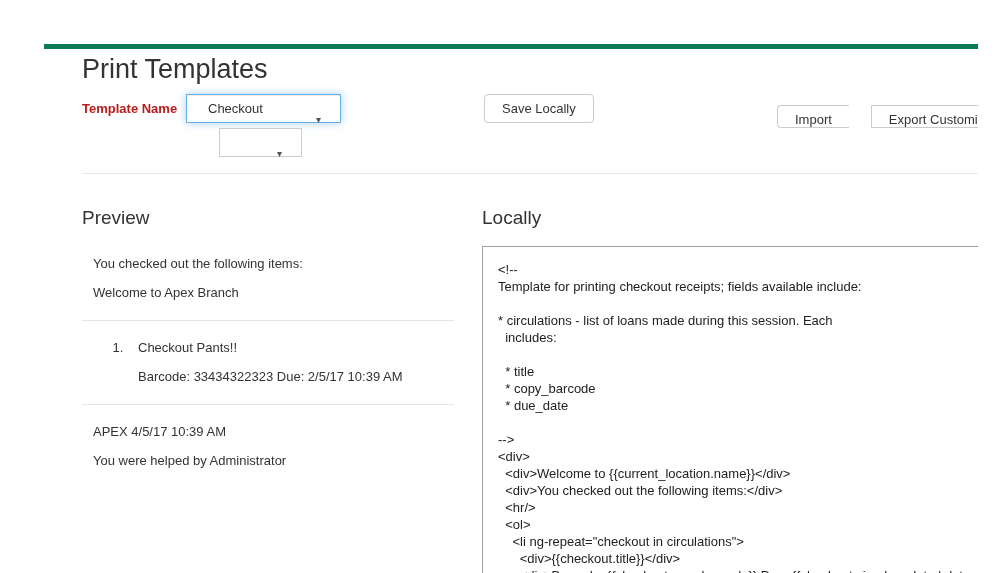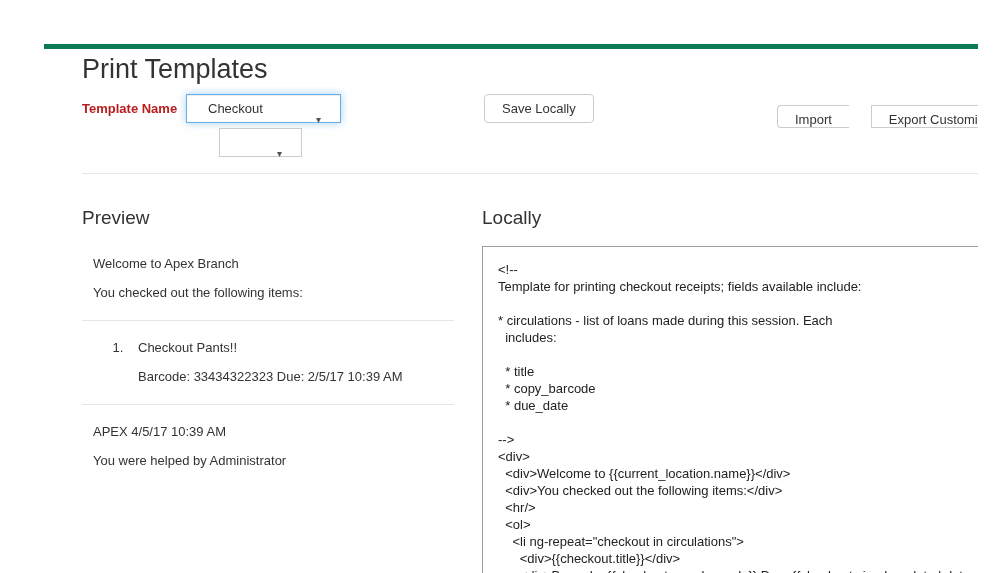--- a/index.html
+++ b/index.html
@@ -199,22 +199,22 @@
   <div class="select" style="left:175px; top:84px; width:83px;">
     <span></span>
     <span class="caret-icon">▾</span>
   </div>
 
   <div class="divider"></div>
 
   <h2 class="section-heading" style="left:38px;">Preview</h2>
 
   <div class="receipt">
+    <div>You checked out the following items:</div>
     <div>Welcome to Apex Branch</div>
-    <div>You checked out the following items:</div>
     <hr>
     <ol>
       <li>
         <div>Checkout Pants!!</div>
         <div>Barcode: 33434322323 Due: 2/5/17 10:39 AM</div>
       </li>
     </ol>
     <hr>
     <div>APEX 4/5/17 10:39 AM</div>
     <div>You were helped by Administrator</div>

